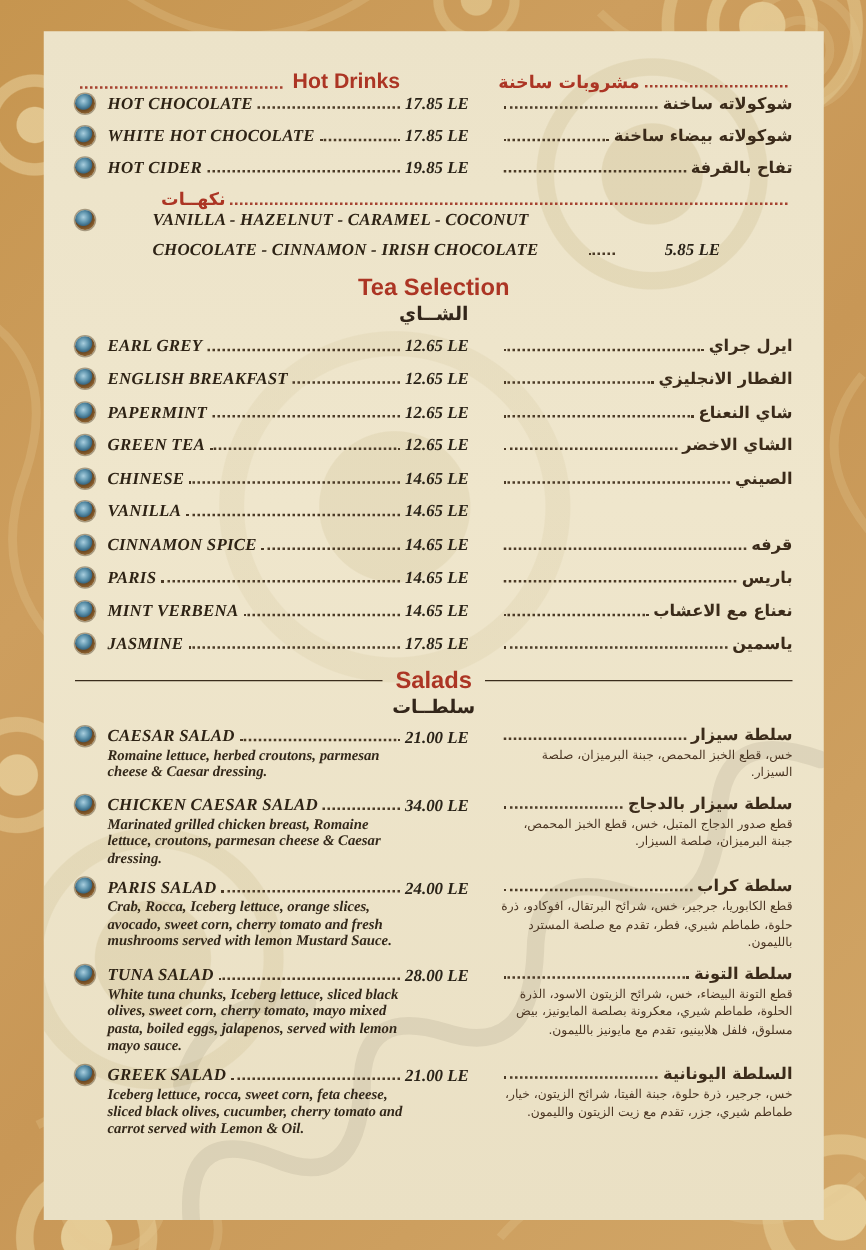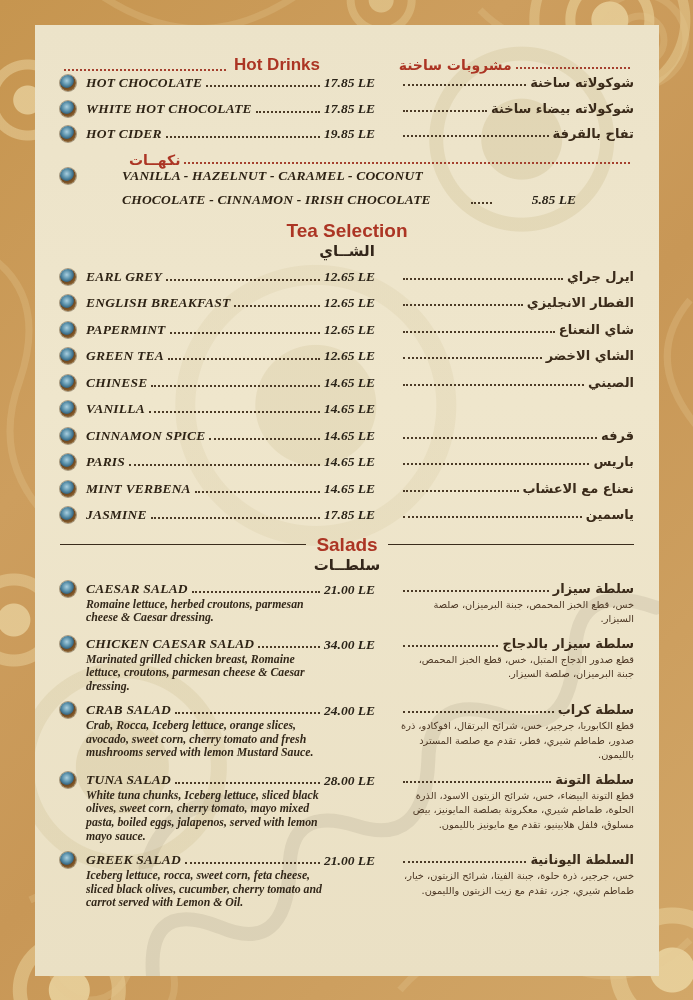--- a/index.html
+++ b/index.html
@@ -361,32 +361,32 @@
                 <span class="lead"></span>
               </div>
             <div class="desc-ar">قطع صدور الدجاج المتبل، خس، قطع الخبز المحمص، جبنة البرميزان، صلصة السيزار.</div>
           </div>
         </div>
 
         <div class="salad">
           <div class="en-col">
             <div class="name-line">
                 <span class="badge"></span>
-                <span class="nm">CRAB SALAD</span>
+                <span class="nm">PARIS SALAD</span>
                 <span class="lead"></span>
               </div>
             <div class="desc">Crab, Rocca, Iceberg lettuce, orange slices, avocado, sweet corn, cherry tomato and fresh mushrooms served with lemon Mustard Sauce.</div>
           </div>
           <div class="price">24.00 LE</div>
           <div class="ar-col">
             <div class="name-line">
                 <span class="nm-ar">سلطة كراب</span>
                 <span class="lead"></span>
               </div>
-            <div class="desc-ar">قطع الكابوريا، جرجير، خس، شرائح البرتقال، افوكادو، ذرة صدور، طماطم شيري، فطر، تقدم مع صلصة المسترد بالليمون.</div>
+            <div class="desc-ar">قطع الكابوريا، جرجير، خس، شرائح البرتقال، افوكادو، ذرة حلوة، طماطم شيري، فطر، تقدم مع صلصة المسترد بالليمون.</div>
           </div>
         </div>
 
         <div class="salad">
           <div class="en-col">
             <div class="name-line">
                 <span class="badge"></span>
                 <span class="nm">TUNA SALAD</span>
                 <span class="lead"></span>
               </div>

